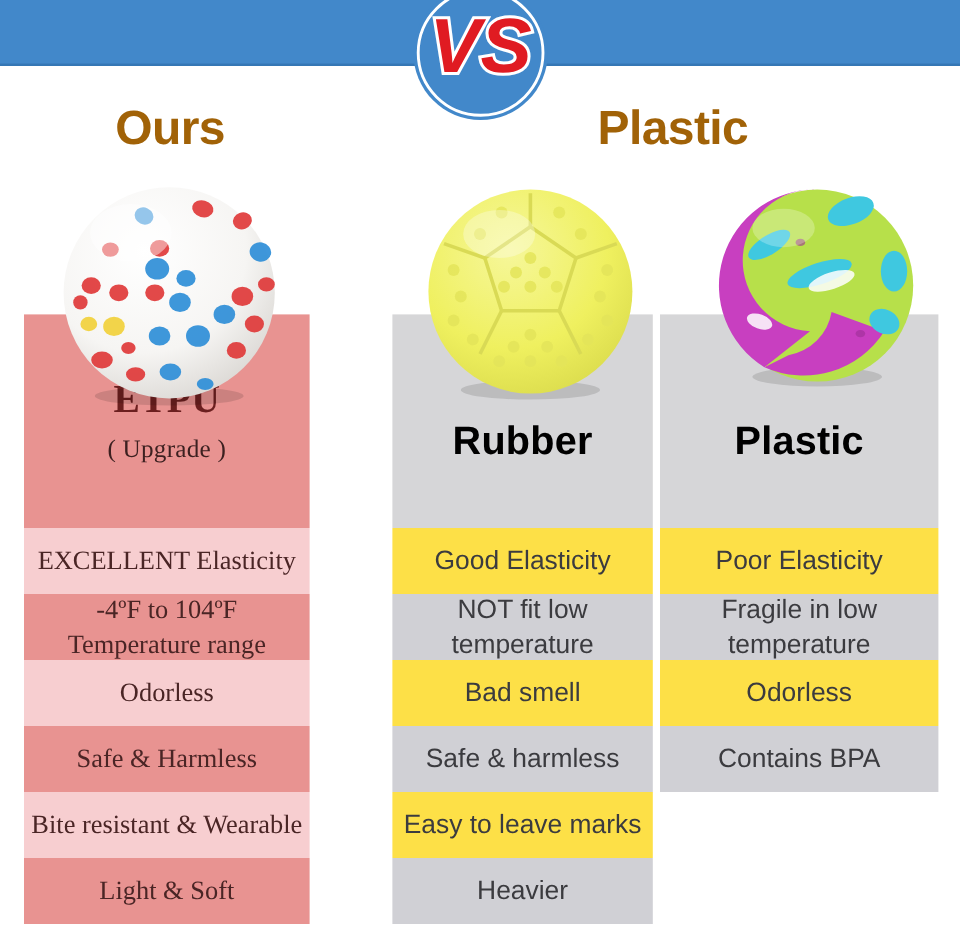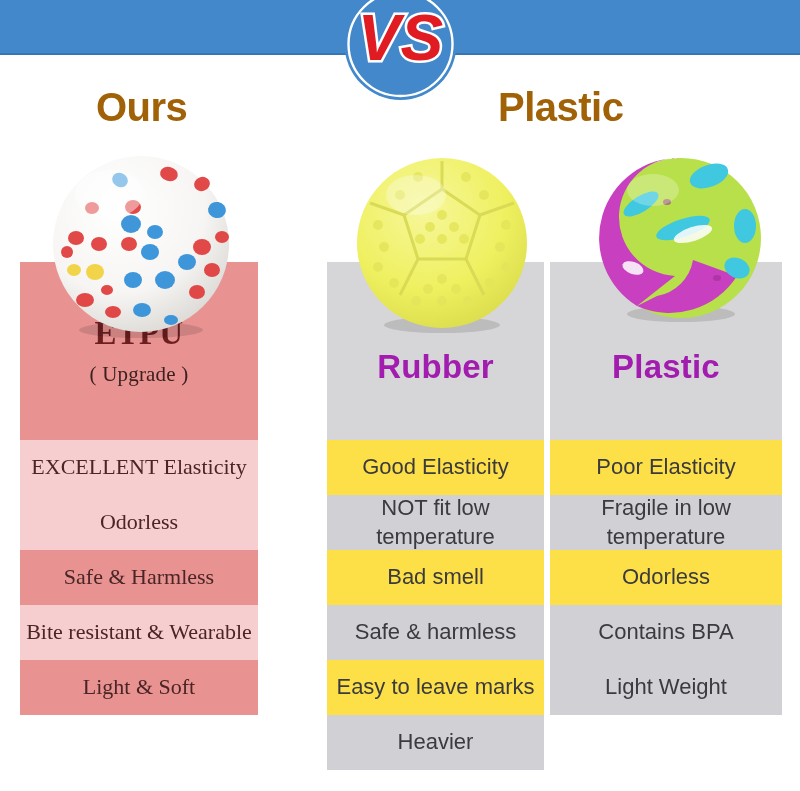--- a/index.html
+++ b/index.html
@@ -106,21 +106,21 @@
   
   .col-ours .cell-head      { background: #e89391; }
   .col-ours .material-name  { color: #6b1f1f; }
   .col-ours .material-sub   { color: #3c2020; }
   .col-ours .cell-row       { color: #4a2525; }
   .col-ours .tone-a         { background: #e89391; }
   .col-ours .tone-b         { background: #f7ced0; }
 
   
   .col-gray .cell-head      { background: #d6d6d8; }
-  .col-gray .material-name  { color: #a21caf; }
+  .col-gray .material-name  { color: #000000; }
   .col-gray .cell-row       { color: #3b3b3f; }
   .col-gray .tone-a         { background: #d0d0d5; }
   .col-gray .tone-b         { background: #fde047; }
 </style>
 </head>
 <body>
 
 <div class="banner"></div>
 
 <div class="vs-badge">
@@ -253,20 +253,21 @@
 </div>
 
 <div class="table-area">
 
   <div class="col col-ours">
     <div class="cell cell-head">
       <div class="material-name">ETPU</div>
       <div class="material-sub">( Upgrade )</div>
     </div>
     <div class="cell cell-row tone-b">EXCELLENT Elasticity</div>
+    <div class="cell cell-row tone-a">-4ºF to 104ºF<br>Temperature range</div>
     <div class="cell cell-row tone-b">Odorless</div>
     <div class="cell cell-row tone-a">Safe &amp; Harmless</div>
     <div class="cell cell-row tone-b">Bite resistant &amp; Wearable</div>
     <div class="cell cell-row tone-a">Light &amp; Soft</div>
   </div>
 
   <div class="col col-rubber col-gray">
     <div class="cell cell-head">
       <div class="material-name">Rubber</div>
     </div>
@@ -279,16 +280,15 @@
   </div>
 
   <div class="col col-plastic col-gray">
     <div class="cell cell-head">
       <div class="material-name">Plastic</div>
     </div>
     <div class="cell cell-row tone-b">Poor Elasticity</div>
     <div class="cell cell-row tone-a">Fragile in low temperature</div>
     <div class="cell cell-row tone-b">Odorless</div>
     <div class="cell cell-row tone-a">Contains BPA</div>
-    <div class="cell cell-row tone-a">Light Weight</div>
   </div>
 
 </div>
 
 </body></html>

